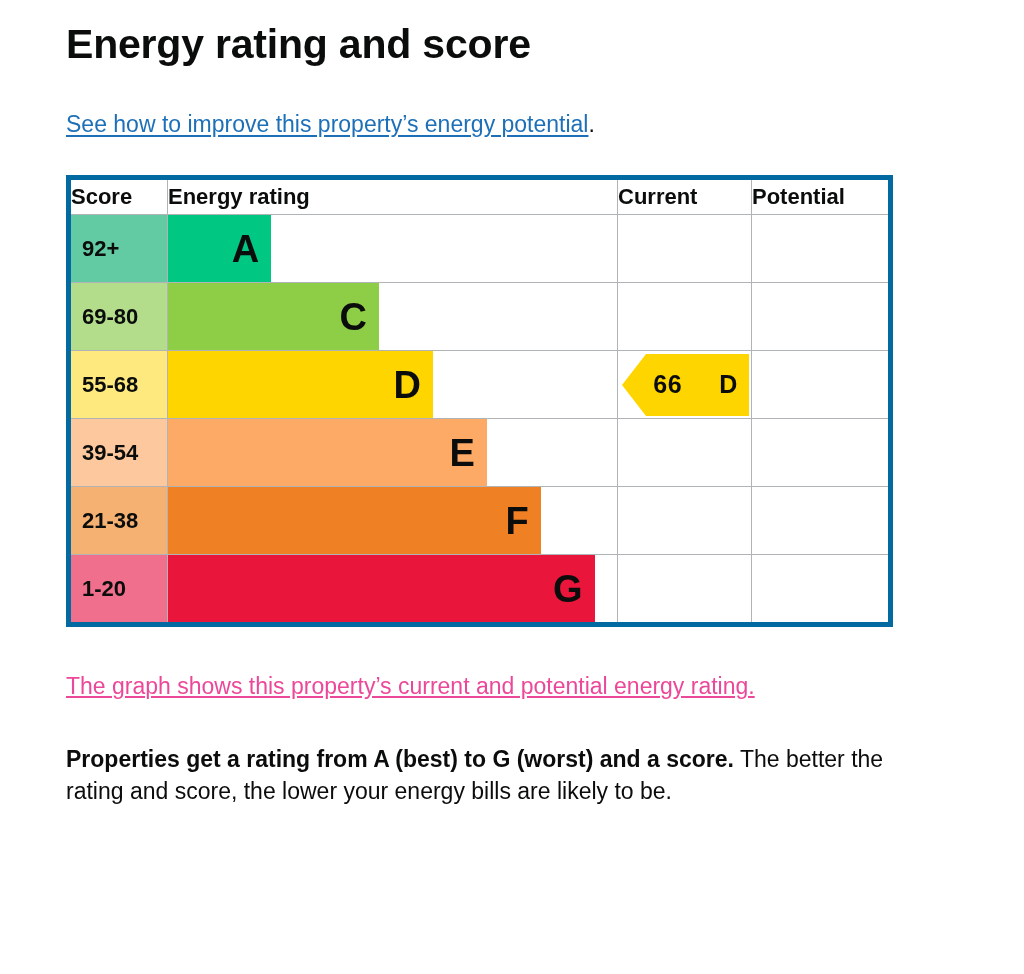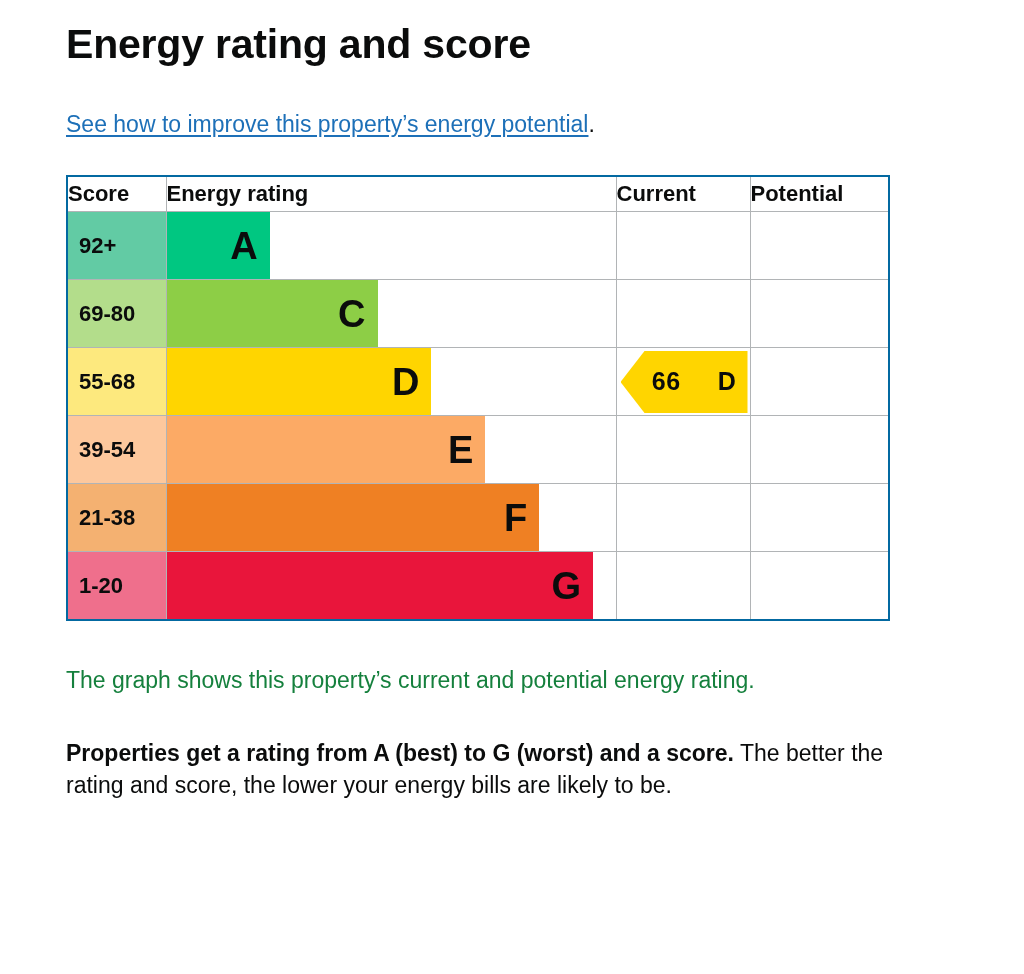--- a/index.html
+++ b/index.html
@@ -59,21 +59,21 @@
   }
 
   
   .epc-wrap {
     padding-top: 36px;
   }
   .epc-table {
     width: 824px;
     border-collapse: collapse;
     table-layout: fixed;
-    border: 2px solid #0369a1;
+    border: 5px solid #0369a1;
   }
   .epc-table th,
   .epc-table td {
     padding: 0;
     margin: 0;
     border: 1px solid #b1b4b6;
     vertical-align: middle;
   }
 
   .col-score    { width: 99px; }
@@ -149,21 +149,22 @@
     white-space: nowrap;
   }
   .marker .mk-score { margin-right: 9px; }
 
   
   .after-graph {
     margin: 0;
     padding-top: 44px;
     font-size: 23px;
     line-height: 1.32;
-    color: #15803d;
+    color: #ec4899;
+    text-decoration: underline;
   }
   .ratings-note {
     margin: 0;
     padding-top: 42px;
     font-size: 23px;
     line-height: 1.38;
     color: #0b0c0c;
     max-width: 830px;
   }
   .ratings-note b { font-weight: 700; }

